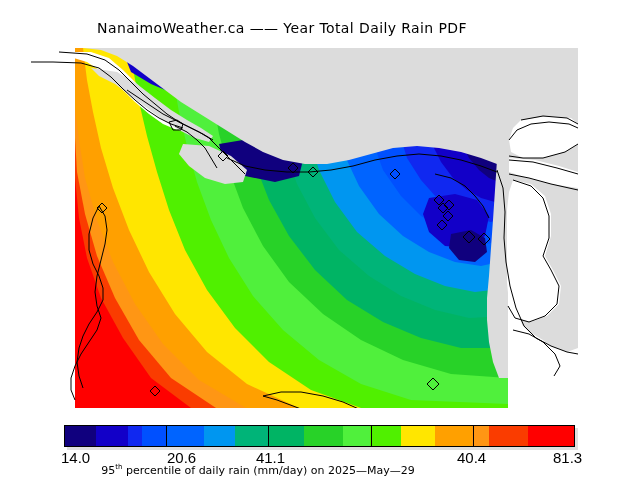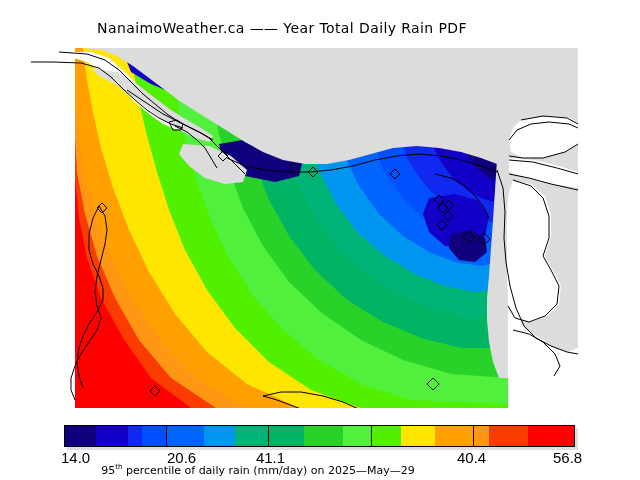--- a/index.html
+++ b/index.html
@@ -340,14 +340,14 @@
   </div>
 <div class="cb-label" style="left: 61px;">14.0</div>
     <div class="cb-tick" style="left: 166.2px;"></div>
     <div class="cb-label" style="left: 167px;">20.6</div>
     <div class="cb-tick" style="left: 268.4px;"></div>
     <div class="cb-label" style="left: 255.9px;">41.1</div>
     <div class="cb-tick" style="left: 370.6px;"></div>
     <div class="cb-label" style="left: 346px; margin-top: 48px;">33.8</div>
     <div class="cb-tick" style="left: 472.8px;"></div>
     <div class="cb-label" style="left: 457px;">40.4</div>
-    <div class="cb-label" style="left: 553px;">56.8</div>
+    <div class="cb-label" style="left: 553px;">81.3</div>
   </div>
 
 </body></html>

